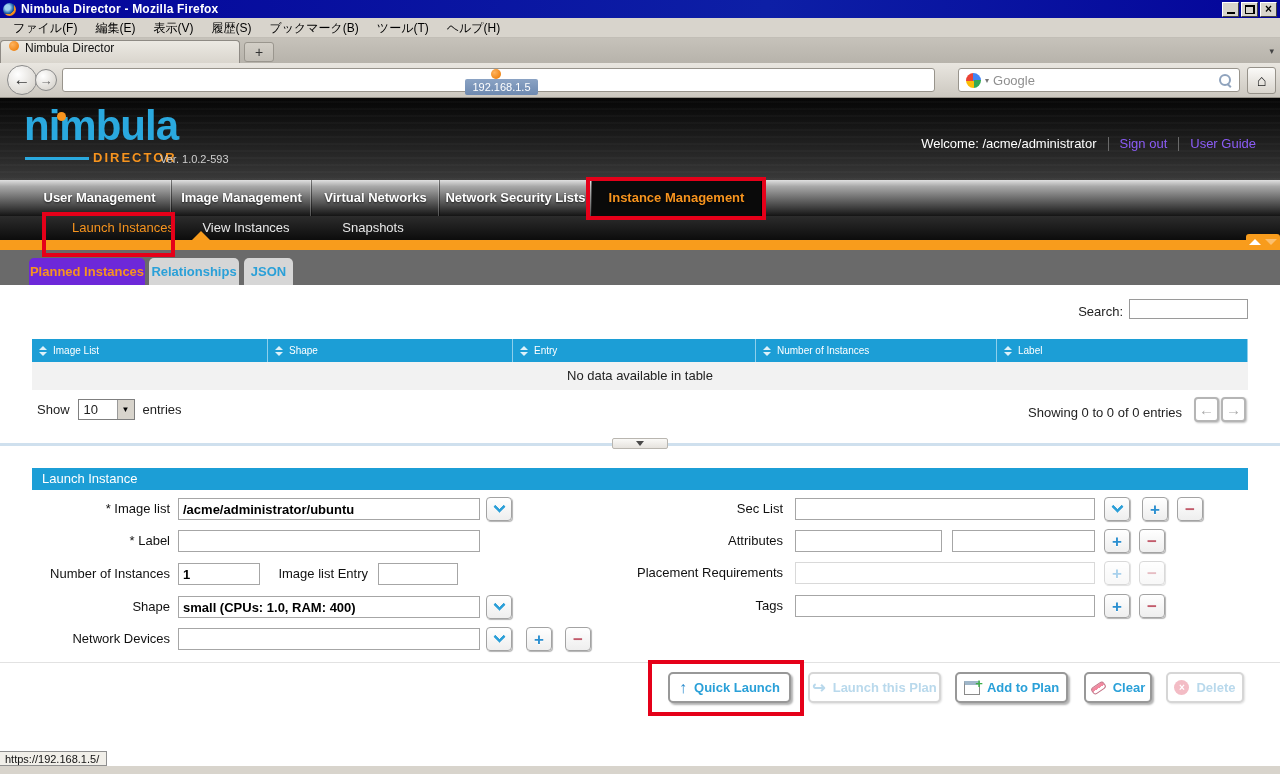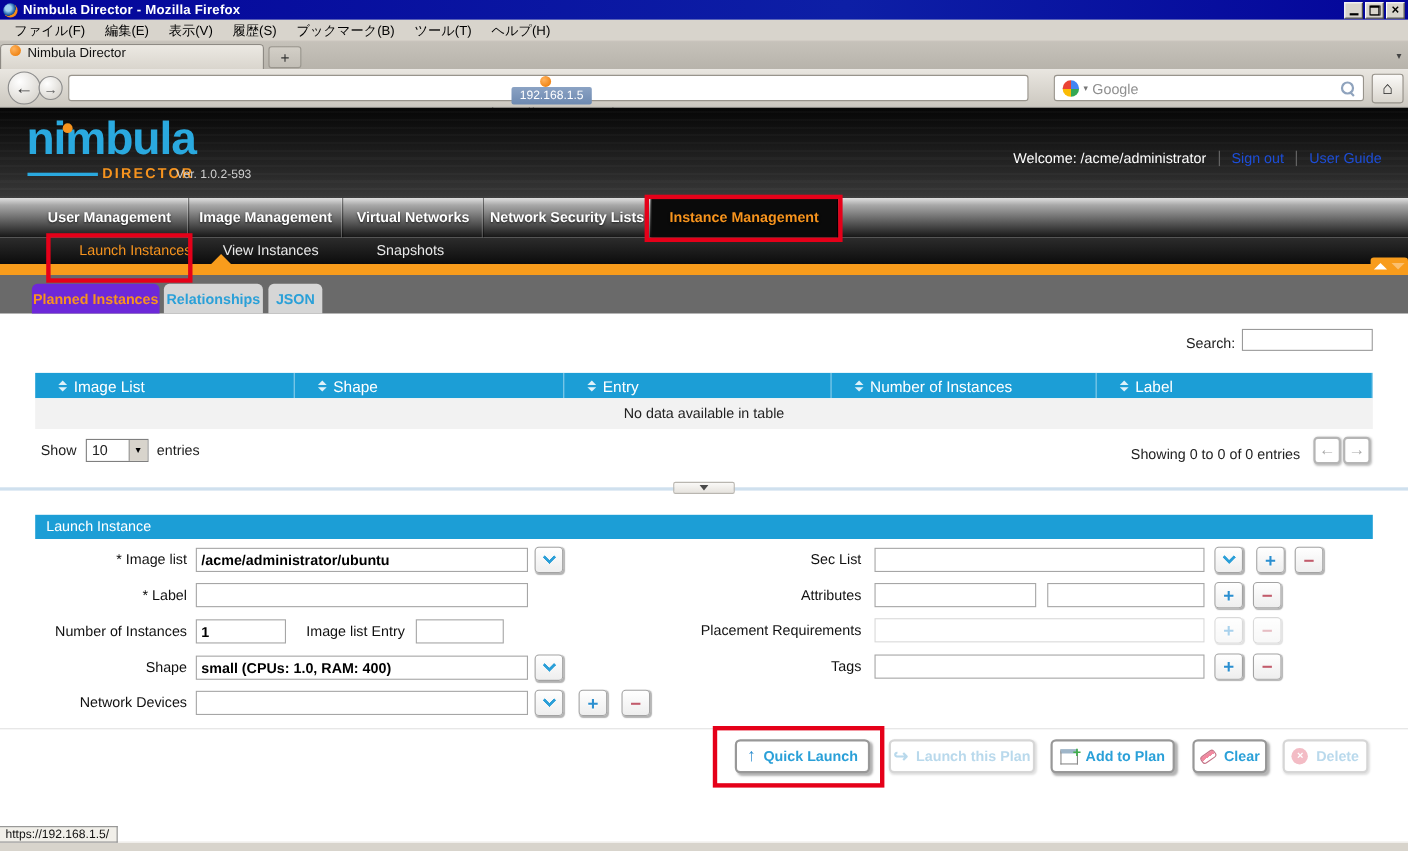--- a/index.html
+++ b/index.html
@@ -53,21 +53,21 @@
   .appheader { left:0; top:98px; width:1280px; height:82px; background:linear-gradient(180deg,#060606 0%,#161616 35%,#2a2a2a 75%,#3a3a3a 100%); }
   .appheader::after { content:""; position:absolute; inset:0; background:repeating-linear-gradient(0deg, rgba(255,255,255,.025) 0 2px, transparent 2px 7px); }
   .logoword { position:absolute; left:24px; top:102px; font-size:42px; font-weight:700; letter-spacing:-1px; color:#2aa9df; z-index:2; }
   .logoidot { position:absolute; left:57px; top:112px; width:9px; height:9px; border-radius:50%; background:#f7941e; z-index:3; }
   .logoline { position:absolute; left:25px; top:157px; width:64px; height:3px; background:#2aa9df; z-index:2; }
   .logosub { position:absolute; left:93px; top:150px; font-size:13px; font-weight:700; letter-spacing:2px; color:#f7941e; z-index:2; }
   .version { position:absolute; left:160px; top:153px; font-size:11px; color:#cfcfcf; z-index:2; }
   .welcomebar { position:absolute; right:24px; top:136px; display:flex; align-items:center; font-size:13px; z-index:2; }
   .welcometext { color:#fff; }
   .hsep { width:1px; height:14px; background:#6a6a6a; margin:0 11px; }
-  .hlink { color:#1d4ed8; }
+  .hlink { color:#8b5cf6; }
 
   
   .mainnav { left:0; top:180px; width:1280px; height:36px; background:linear-gradient(180deg,#e0e0e0 0%,#a8a8a8 18%,#6e6e6e 50%,#3c3c3c 78%,#141414 100%); display:flex; padding-left:28px; }
   .mnitem { height:36px; line-height:36px; text-align:center; font-size:13px; font-weight:700; color:#fff; text-shadow:0 1px 2px rgba(0,0,0,.7); border-right:1px solid rgba(0,0,0,.45); box-shadow:inset -1px 0 0 rgba(255,255,255,.25); white-space:nowrap; }
   .mnitem.active { background:#0a0a0a; color:#f7941e; box-shadow:none; border-right:1px solid #000; }
 
   .subnav { left:0; top:216px; width:1280px; height:24px; background:linear-gradient(#2c2c2c,#0c0c0c); }
   .snitem { position:absolute; top:0; height:24px; line-height:24px; text-align:center; font-size:13px; color:#e8e8e8; white-space:nowrap; }
   .snitem.active { color:#f7941e;text-align:right; }
   .orangebar { left:0; top:240px; width:1280px; height:10px; background:#f89c1c; }
@@ -79,21 +79,21 @@
   
   .tabsstrip { left:0; top:250px; width:1280px; height:35px; background:#6a6a6a; }
   .ctab { position:absolute; top:258px; height:27px; border-radius:5px 5px 0 0; text-align:center; font-size:13px; font-weight:700; line-height:27px; background:#d6d6d6; color:#2aa0d8; }
   .ctab.active { background:#6d28d9; color:#f7941e; }
 
   
   .searchrow { top:299px; right:32px; display:flex; align-items:flex-end; gap:6px; }
   .searchlabel { font-size:13px; color:#222; }
   .tsearch { width:119px; height:20px; border:1px solid #9a9a9a; font-size:13px; padding:0 4px; font-family:"Liberation Sans",sans-serif; }
   .thead { left:32px; top:339px; width:1216px; height:23px; background:#1c9ed6; display:flex; }
-  .th { display:flex; align-items:center; gap:6px; padding-left:21px; border-right:1px solid rgba(255,255,255,.5); color:#fff; font-size:14px; white-space:nowrap; }
+  .th { display:flex; align-items:center; gap:6px; padding-left:7px; border-right:1px solid rgba(255,255,255,.5); color:#fff; font-size:10px; white-space:nowrap; }
   .sortic { display:flex; flex-direction:column; gap:2px; }
   .sortup { width:0; height:0; border-left:4px solid transparent; border-right:4px solid transparent; border-bottom:4px solid rgba(255,255,255,.85); }
   .sortdn { width:0; height:0; border-left:4px solid transparent; border-right:4px solid transparent; border-top:4px solid rgba(255,255,255,.85); }
   .emptyrow { left:32px; top:362px; width:1216px; height:28px; background:#f2f2f2; text-align:center; font-size:13px; color:#222; line-height:28px; }
   .showrow { left:37px; top:399px; display:flex; align-items:center; gap:8px; font-size:13px; color:#222; }
   .selbox { width:57px; height:21px; border:1px solid #7f7f7f; background:#fff; display:flex; }
   .selval { flex:1; font-size:13px; padding:2px 0 0 5px; }
   .selbtn { width:17px; background:#d8d4cc; border-left:1px solid #9a9a9a; font-size:8px; color:#000; display:flex; align-items:center; justify-content:center; }
   .pagingtext { top:405px; right:98px; font-size:13px; color:#222; }
   .pgbtn { top:397px; width:25px; height:25px; background:#fff; border:2px solid #b5b5b5; border-radius:4px; box-shadow:1px 1px 2px rgba(0,0,0,.25); color:#a9a9a9; font-size:15px; font-weight:700; display:flex; align-items:center; justify-content:center; }

